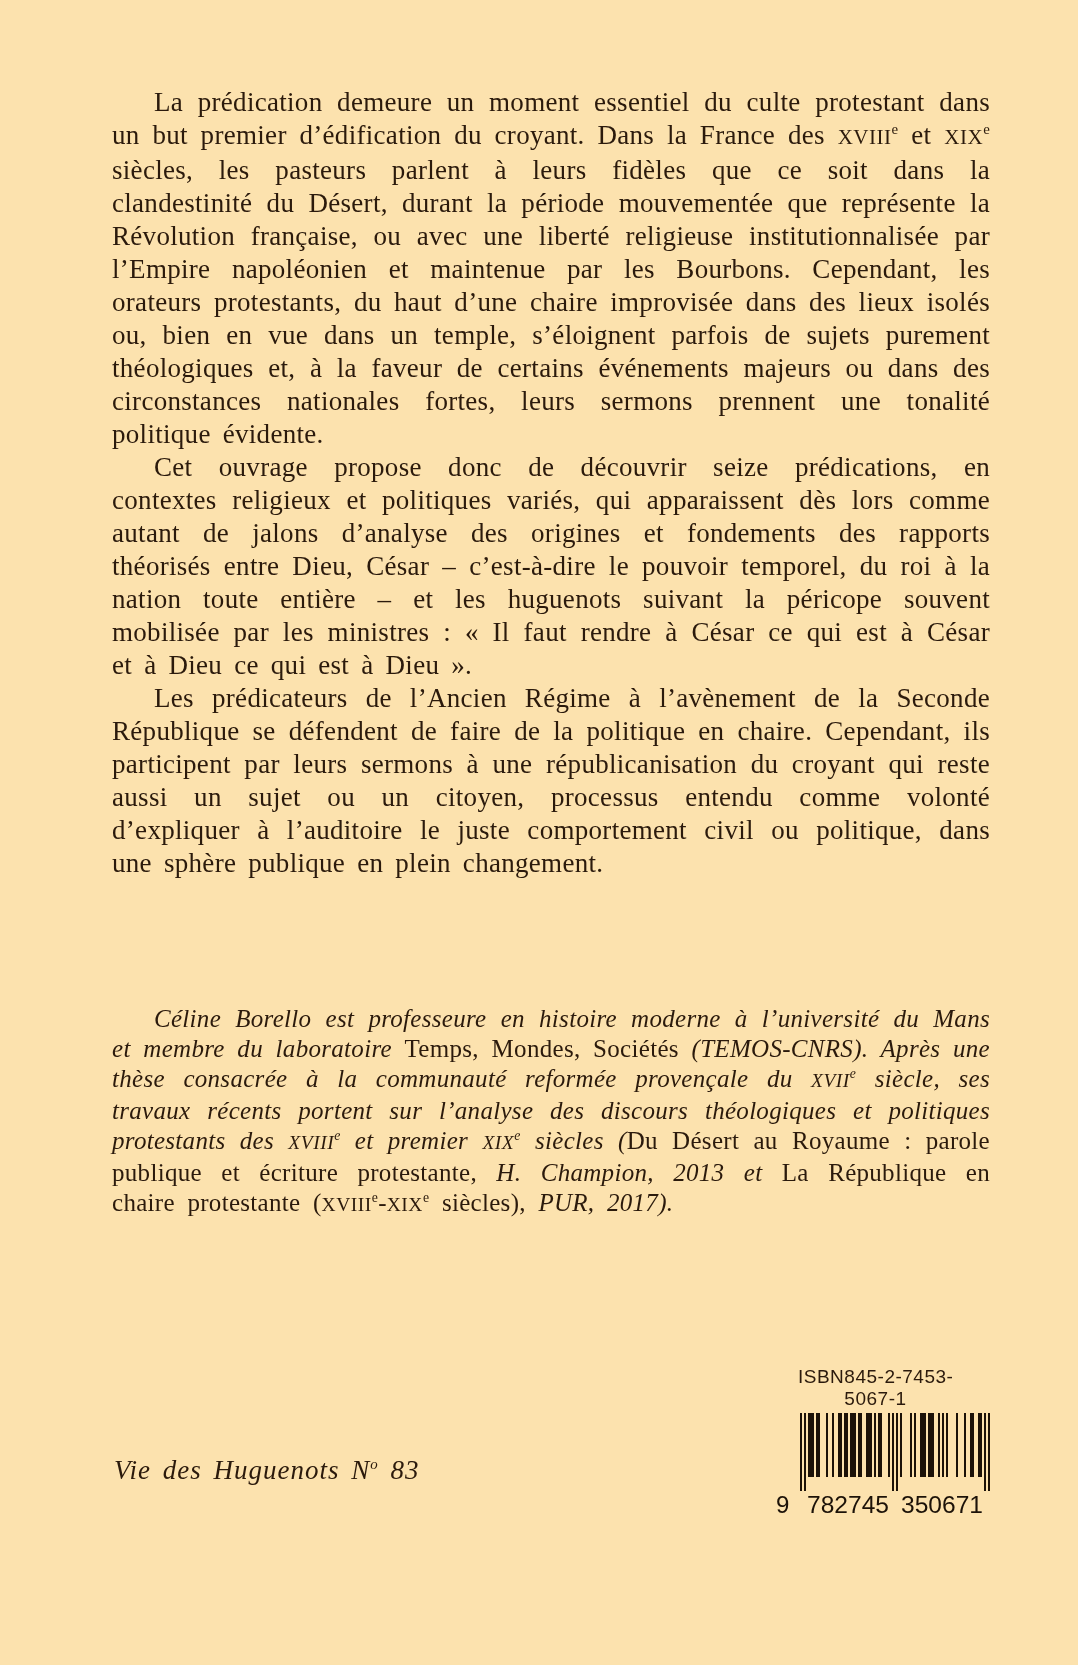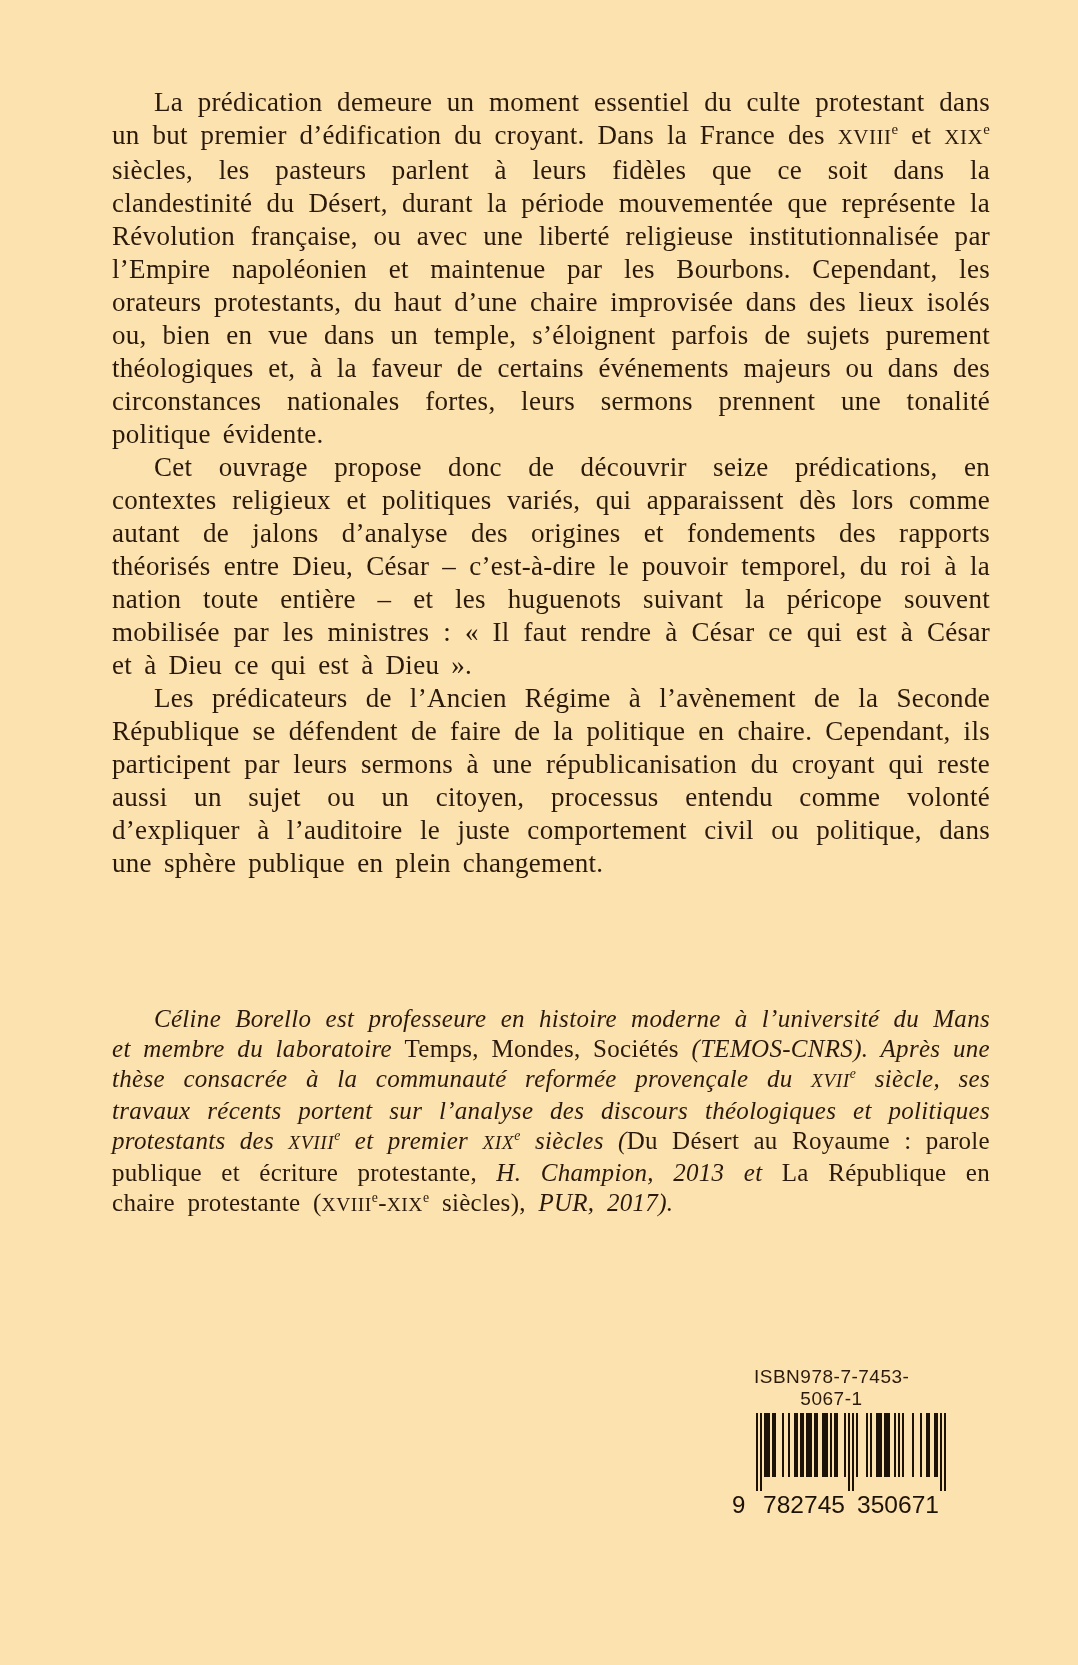--- a/index.html
+++ b/index.html
@@ -28,21 +28,21 @@
 
   .roman { font-style: normal; }
   .sc { font-size: 0.78em; letter-spacing: 0.5px; }
   sup { font-size: 0.55em; line-height: 0; vertical-align: super; }
 
   .collection {
     position: absolute; left: 114px; top: 1455px;
     font-size: 27px; font-style: italic; letter-spacing: 1px; word-spacing: 4px;
   }
 
-  .isbn-block { position: absolute; left: 724px; top: 1366px; width: 224px; }
+  .isbn-block { position: absolute; left: 768px; top: 1366px; width: 224px; }
   .isbn-label {
     font-family: "Liberation Sans", sans-serif;
     font-size: 19px; letter-spacing: 0.5px;
     display: flex; justify-content: space-between;
     padding-left: 30px; margin-bottom: 3px;
   }
   .barcode { display: block; }
 </style>
 </head>
 <body style="background: rgb(252, 226, 174); color: rgb(43, 26, 12);">
@@ -52,25 +52,26 @@
   <div class="blurb">
       <p><span>La prédication demeure un moment essentiel du culte protestant dans un but premier d’édification du croyant. Dans la France des </span><span class="sc">XVIII</span><span><sup>e</sup></span><span> et </span><span class="sc">XIX</span><span><sup>e</sup></span><span> siècles, les pasteurs parlent à leurs fidèles que ce soit dans la clandestinité du Désert, durant la période mouvementée que représente la Révolution française, ou avec une liberté religieuse institutionnalisée par l’Empire napoléonien et maintenue par les Bourbons. Cependant, les orateurs protestants, du haut d’une chaire improvisée dans des lieux isolés ou, bien en vue dans un temple, s’éloignent parfois de sujets purement théologiques et, à la faveur de certains événements majeurs ou dans des circonstances nationales fortes, leurs sermons prennent une tonalité politique évidente.</span></p>
       <p><span>Cet ouvrage propose donc de découvrir seize prédications, en contextes religieux et politiques variés, qui apparaissent dès lors comme autant de jalons d’analyse des origines et fondements des rapports théorisés entre Dieu, César – c’est-à-dire le pouvoir temporel, du roi à la nation toute entière – et les huguenots suivant la péricope souvent mobilisée par les ministres : « Il faut rendre à César ce qui est à César et à Dieu ce qui est à Dieu ».</span></p>
       <p><span>Les prédicateurs de l’Ancien Régime à l’avènement de la Seconde République se défendent de faire de la politique en chaire. Cependant, ils participent par leurs sermons à une républicanisation du croyant qui reste aussi un sujet ou un citoyen, processus entendu comme volonté d’expliquer à l’auditoire le juste comportement civil ou politique, dans une sphère publique en plein changement.</span></p>
     </div>
 
   <div class="bio">
       <p><span>Céline Borello est professeure en histoire moderne à l’université du Mans et membre du laboratoire </span><span class="roman">Temps, Mondes, Sociétés </span><span>(TEMOS-CNRS). Après une thèse consacrée à la communauté reformée provençale du </span><span class="sc">XVII</span><span><sup>e</sup></span><span> siècle, ses travaux récents portent sur l’analyse des discours théologiques et politiques protestants des </span><span class="sc">XVIII</span><span><sup>e</sup></span><span> et premier </span><span class="sc">XIX</span><span><sup>e</sup></span><span> siècles (</span><span class="roman">Du Désert au Royaume : parole publique et écriture protestante, </span><span>H. Champion, 2013 et </span><span class="roman">La République en chaire protestante (</span><span class="roman sc">XVIII</span><span class="roman"><sup>e</sup></span><span class="roman">-</span><span class="roman sc">XIX</span><span class="roman"><sup>e</sup></span><span class="roman"> siècles), </span><span>PUR, 2017).</span></p>
     </div>
 
+  <div class="collection"><span>Vie des Huguenots N</span><span><sup>o</sup></span><span> 83</span></div>
 
   <div class="isbn-block">
     <div class="isbn-label">
       <span>ISBN</span>
-      <span>978-7-7453-5067-1</span>
+      <span>845-2-7453-5067-1</span>
     </div>
     <svg class="barcode" width="224" height="108" viewBox="0 0 224 108">
         <rect x="32" y="0" width="2" height="78" fill="#1c1208"></rect>
         <rect x="36" y="0" width="2" height="78" fill="#1c1208"></rect>
         <rect x="40" y="0" width="2" height="64" fill="#1c1208"></rect>
         <rect x="42" y="0" width="2" height="64" fill="#1c1208"></rect>
         <rect x="44" y="0" width="2" height="64" fill="#1c1208"></rect>
         <rect x="48" y="0" width="2" height="64" fill="#1c1208"></rect>
         <rect x="50" y="0" width="2" height="64" fill="#1c1208"></rect>
         <rect x="58" y="0" width="2" height="64" fill="#1c1208"></rect>

